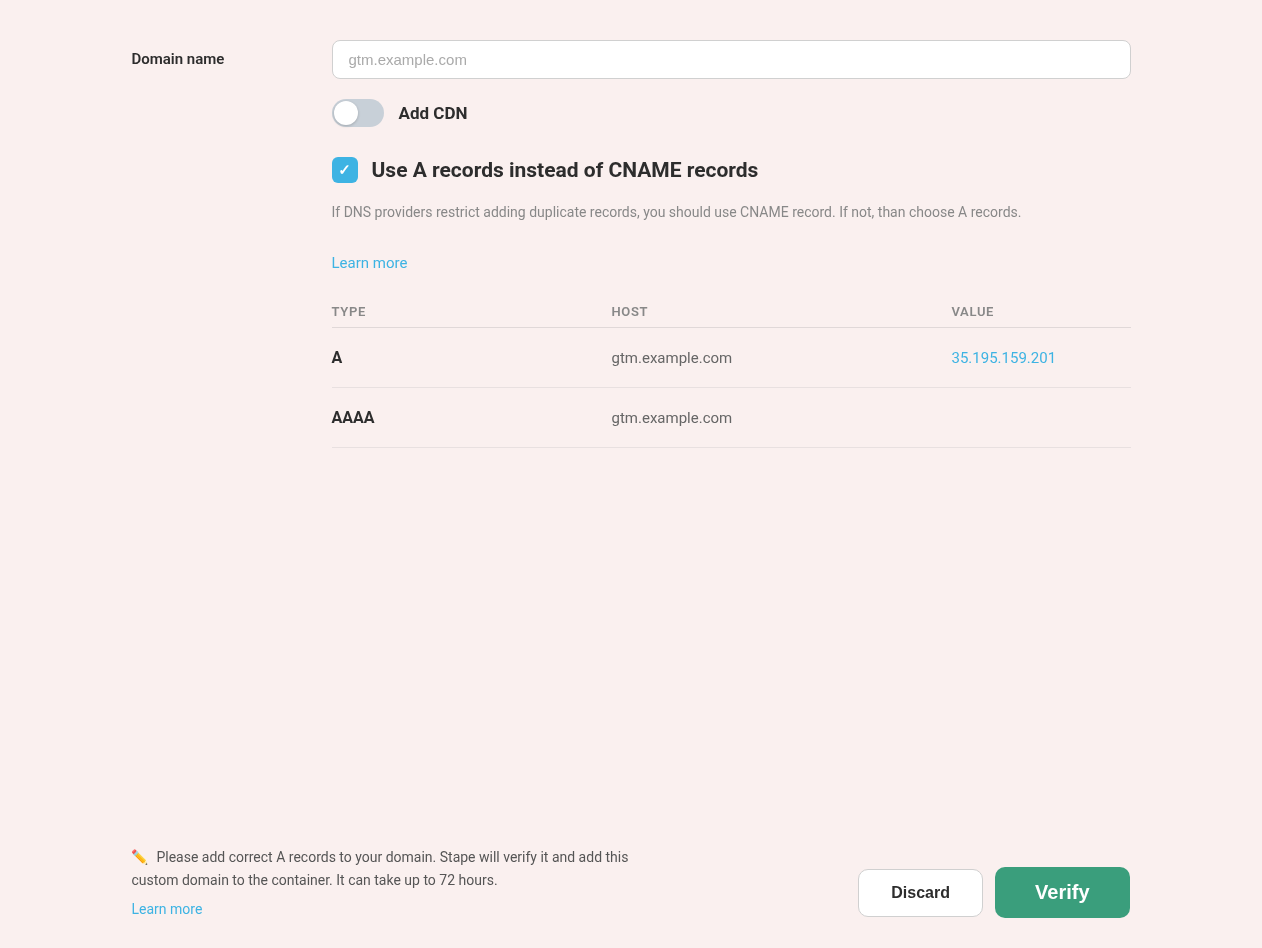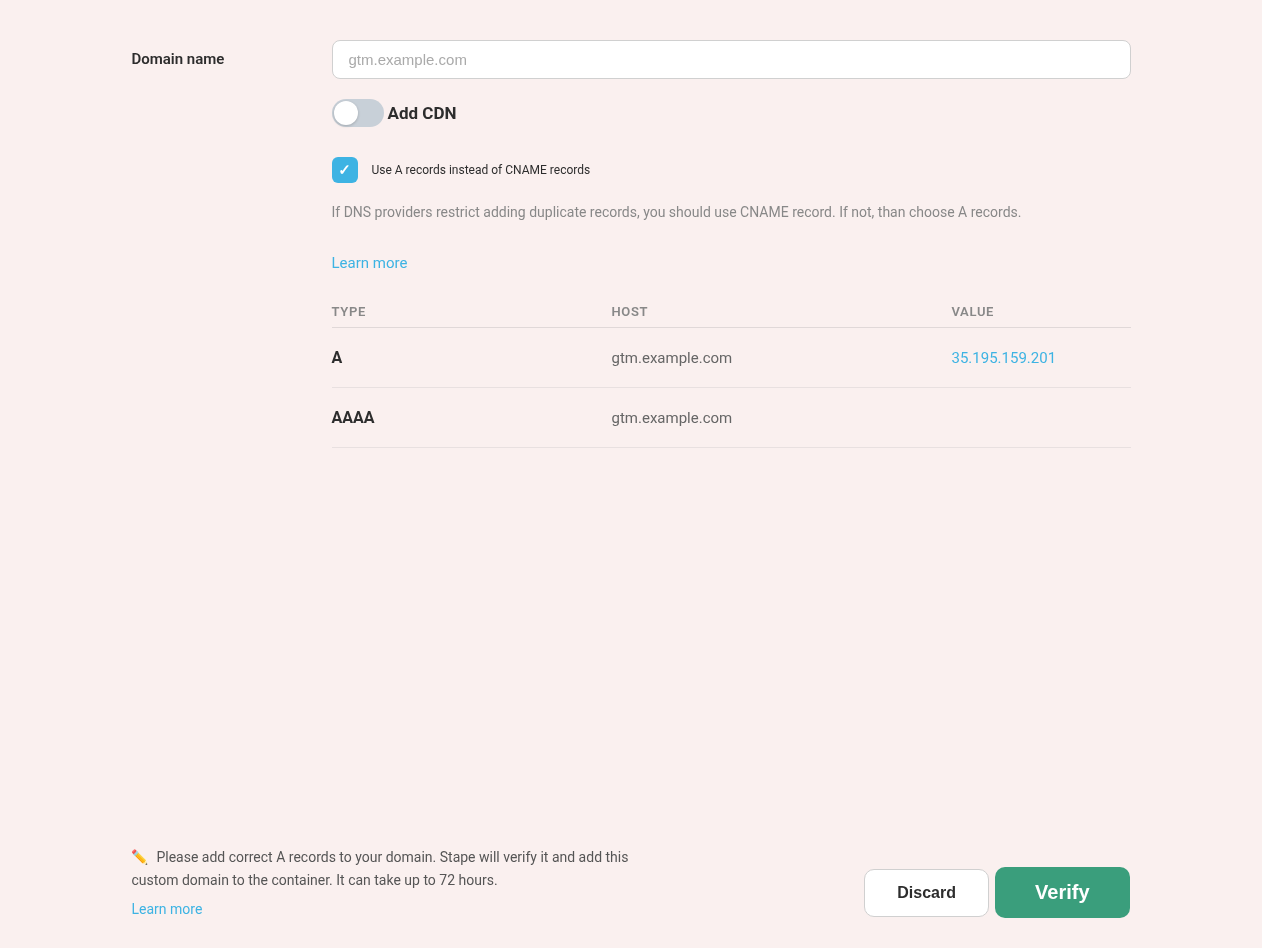--- a/index.html
+++ b/index.html
@@ -85,21 +85,21 @@
       position: absolute;
       top: 2px;
       left: 2px;
       box-shadow: 0 1px 3px rgba(0,0,0,0.2);
     }
 
     .cdn-label {
       font-size: 17px;
       font-weight: 700;
       color: #2d2d2d;
-      margin-left: 4px;
+      margin-left: 15px;
     }
 
     .checkbox-row {
       display: flex;
       align-items: center;
       margin-bottom: 18px;
     }
 
     .checkbox-box {
       width: 26px;
@@ -113,22 +113,22 @@
       flex-shrink: 0;
     }
 
     .checkbox-check {
       color: #fff;
       font-size: 15px;
       font-weight: 700;
     }
 
     .checkbox-label {
-      font-size: 12px;
-      font-weight: 400;
+      font-size: 21px;
+      font-weight: 700;
       color: #2d2d2d;
       margin-left: 14px;
     }
 
     .description-text {
       font-size: 14px;
       color: #888;
       line-height: 1.6;
       max-width: 700px;
       margin-bottom: 30px;
@@ -215,21 +215,21 @@
 
     .bottom-learn-more {
       color: #3db3e3;
       font-size: 14px;
       text-decoration: none;
       cursor: pointer;
     }
 
     .action-buttons {
       display: flex;
-      gap: 6px;
+      gap: 12px;
       align-items: center;
     }
 
     .discard-btn {
       padding: 14px 32px;
       background: #fff;
       border: 1.5px solid #d0d0d0;
       border-radius: 10px;
       font-size: 16px;
       font-weight: 600;

